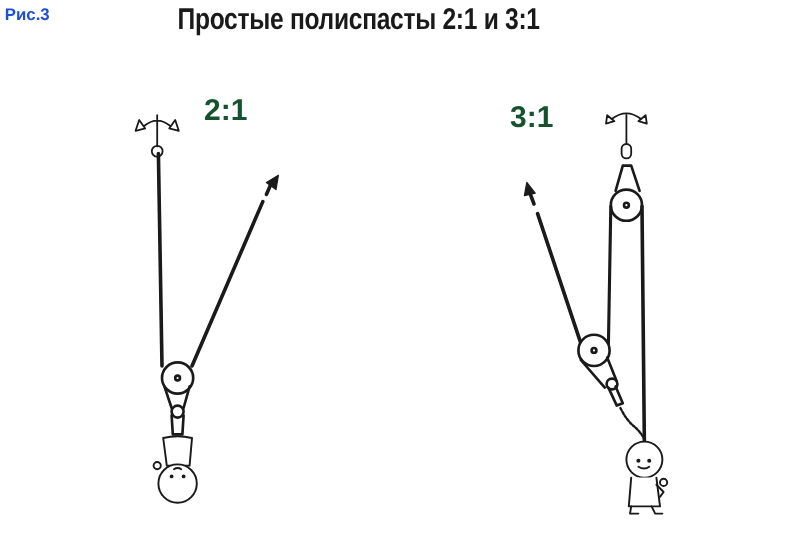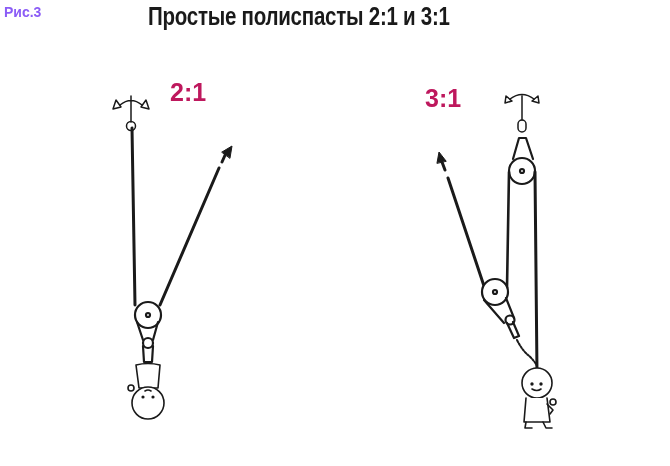--- a/index.html
+++ b/index.html
@@ -1,21 +1,21 @@
 <!DOCTYPE html>
 <html><head>
 <meta charset="utf-8">
 <style>
   html, body { margin:0; padding:0; }
   body { width:670px; height:466px; background:#ffffff; position:relative; overflow:hidden;
          font-family:"Liberation Sans", sans-serif; }
-  .fig-label { position:absolute; left:4px; top:4px; font-size:14px; font-weight:bold; color:#8b5cf6; }
+  .fig-label { position:absolute; left:4px; top:4px; font-size:14px; font-weight:bold; color:#1d4ed8; }
   .title { position:absolute; left:148px; top:2px; font-size:25px; font-weight:bold; color:#1a1a1a;
            transform:scaleX(0.82); transform-origin:left top; letter-spacing:-0.3px; }
-  .ratio { position:absolute; font-size:25px; font-weight:bold; color:#be185d; }
+  .ratio { position:absolute; font-size:25px; font-weight:bold; color:#14532d; }
   .r21 { left:170px; top:78px; }
   .r31 { left:425px; top:84px;text-align:center; }
   svg { position:absolute; left:0; top:0; }
 </style>
 </head>
 <body>
 
 <div class="fig-label">Рис.3</div>
 <div class="title">Простые полиспасты 2:1 и 3:1</div>
 <div class="ratio r21">2:1</div>

